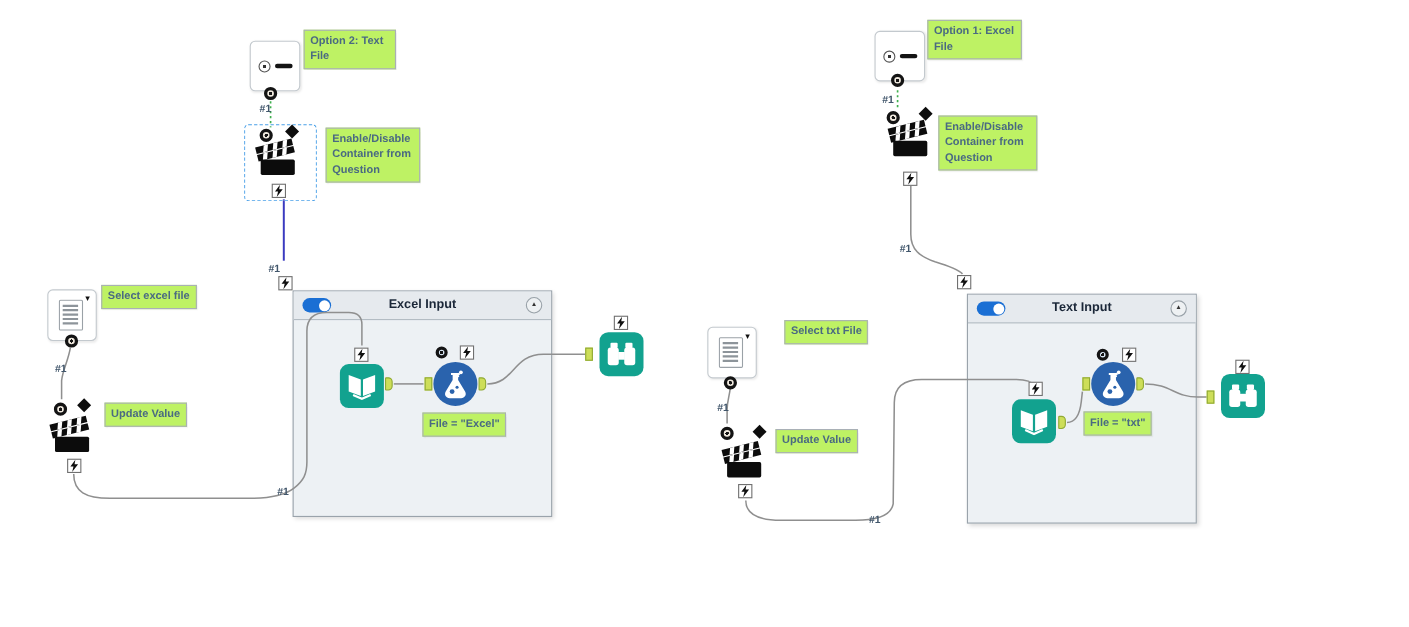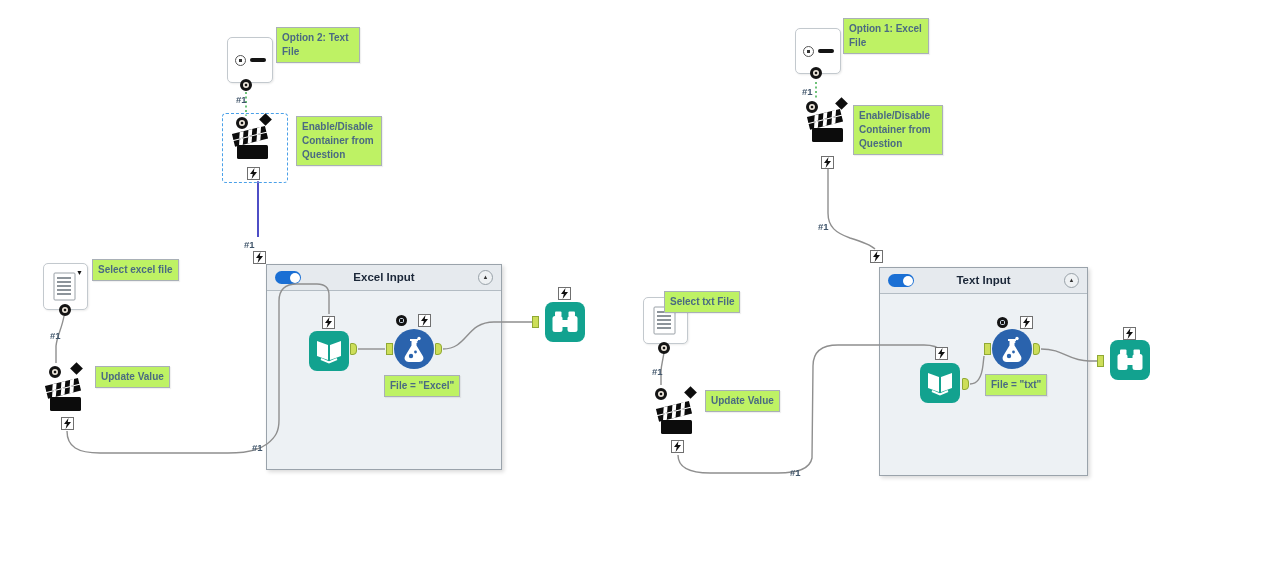--- a/index.html
+++ b/index.html
@@ -262,21 +262,21 @@
         <line x1="4" y1="6" x2="18" y2="6"></line>
           <line x1="4" y1="10" x2="18" y2="10"></line>
           <line x1="4" y1="14" x2="18" y2="14"></line>
           <line x1="4" y1="18" x2="18" y2="18"></line>
           <line x1="4" y1="22" x2="18" y2="22"></line>
       </g>
     </svg>
     <span class="fold">▼</span>
   </div>
   <div class="qa" style="left:658px;top:342px;"></div>
-  <div class="comment" style="left:664px;top:291px;">Select txt File</div>
+  <div class="comment" style="left:713px;top:291px;">Select txt File</div>
   <div class="wlabel" style="left:652px;top:366px;">#1</div>
 
   <div class="qa" style="left:655px;top:388px;"></div>
   <div class="diamond" style="left:686px;top:388px;"></div>
   <div class="clap" style="left:655px;top:399px;">
     <svg width="46" height="38" viewBox="0 0 46 38">
       <g transform="rotate(-14 7 22)">
         <rect x="4" y="9" width="34" height="6" fill="#0c0c0c"></rect>
         <polygon points="12,9 16,9 14,15 10,15" fill="#fff"></polygon>
           <polygon points="21,9 25,9 23,15 19,15" fill="#fff"></polygon>

